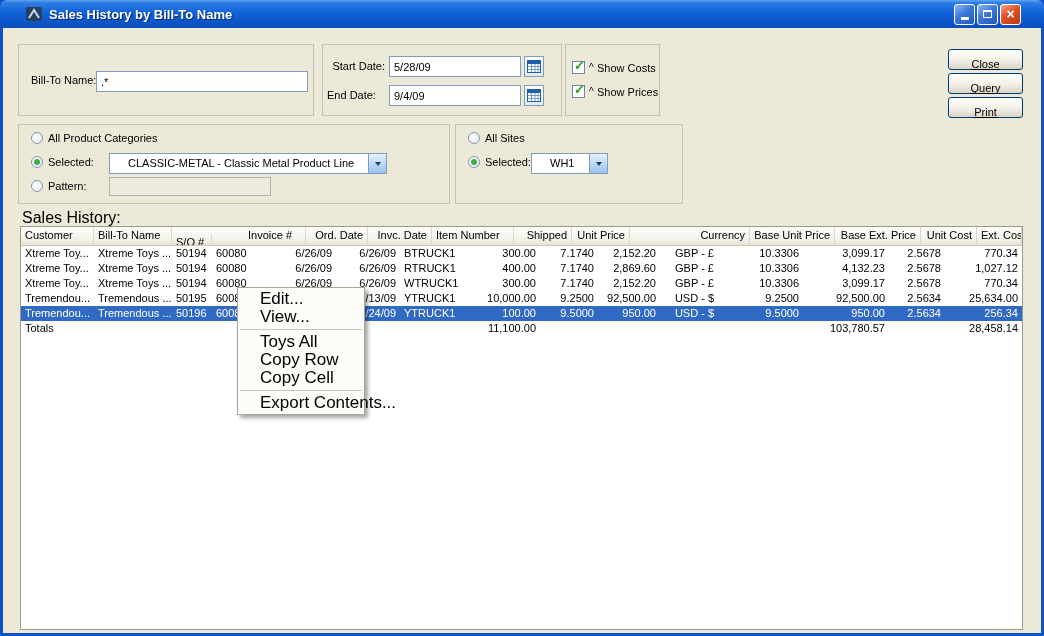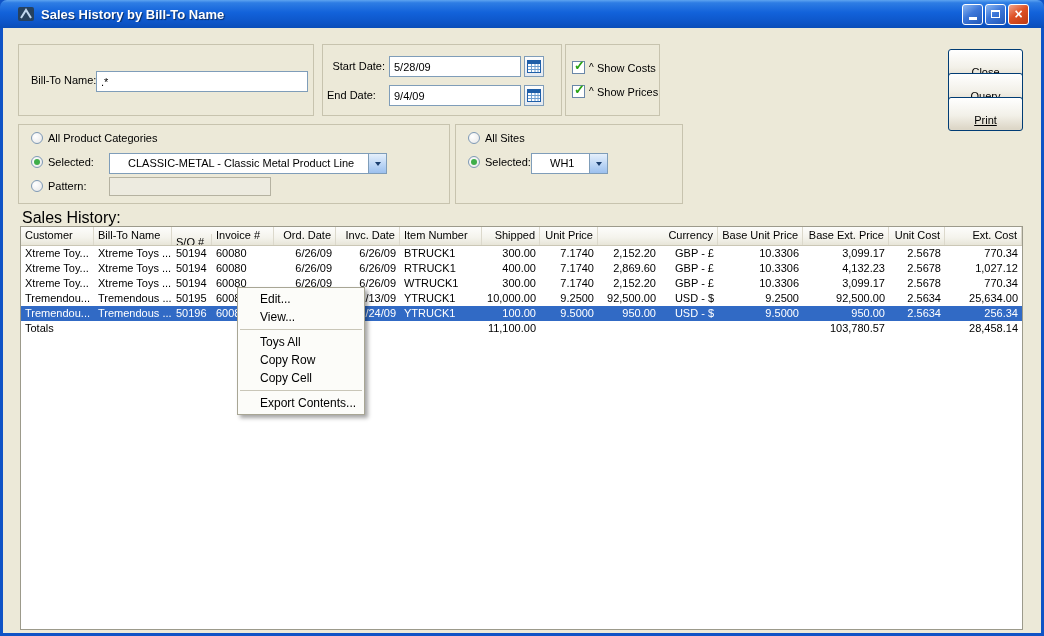--- a/index.html
+++ b/index.html
@@ -1,20 +1,20 @@
 <!DOCTYPE html>
 <html><head>
 <meta charset="utf-8">
 <style>
   html,body{margin:0;padding:0;}
   body{width:1044px;height:636px;overflow:hidden;font-family:"Liberation Sans",sans-serif;background:#ECE9D8;}
   .window{position:relative;width:1044px;height:636px;background:#0F53C6;}
   
   .titlebar{position:absolute;top:0;left:0;width:1044px;height:28px;box-sizing:border-box;
-    border-radius:7px 7px 0 0;display:flex;align-items:center;padding:0 15px;
+    border-radius:7px 7px 0 0;display:flex;align-items:center;padding:0 23px;
     background:linear-gradient(180deg,#5EA4F0 0%,#2E7DE4 10%,#1262DA 45%,#0D55C8 80%,#0A4DB8 100%);}
   .app-icon{width:18px;height:18px;margin-left:2px;flex:0 0 auto;}
   .title{color:#FFFFFF;font-weight:bold;font-size:13px;margin-left:6px;flex:1;
     text-shadow:1px 1px 1px rgba(0,0,0,0.55);white-space:nowrap;overflow:hidden;}
   .tb-btns{display:flex;gap:2px;flex:0 0 auto;}
   .tb-btn{width:21px;height:21px;border-radius:3px;border:1px solid #FFFFFF;box-sizing:border-box;
     display:flex;align-items:center;justify-content:center;cursor:default;}
   .btn-blue{background:linear-gradient(145deg,#8FB9F2 0%,#3D77D9 45%,#2158B8 100%);}
   .btn-red{background:linear-gradient(145deg,#F2A78F 0%,#DE5125 45%,#BE3A10 100%);}
   .g-min{width:8px;height:3px;background:#fff;margin-top:9px;}
@@ -35,38 +35,38 @@
   .radio{position:absolute;width:12px;height:12px;border:1px solid #7E99B5;border-radius:50%;
     background:radial-gradient(circle at 35% 35%,#fff,#E6E6E6);box-sizing:border-box;}
   .radio.on::after{content:"";position:absolute;left:2px;top:2px;width:6px;height:6px;border-radius:50%;background:#3FAE49;}
   .combo{position:absolute;border:1px solid #7F9DB9;background:#fff;display:flex;align-items:stretch;
     box-sizing:border-box;height:21px;}
   .combo-txt{flex:1;font-size:11px;line-height:19px;padding:0 18px;overflow:hidden;white-space:nowrap;}
   .combo-btn{width:17px;background:linear-gradient(180deg,#E6F0FB,#BCD6F5 55%,#9CC0EE);
     border-left:1px solid #7F9DB9;display:flex;align-items:center;justify-content:center;}
   .arrow-down{width:0;height:0;border-left:3px solid transparent;border-right:3px solid transparent;border-top:4px solid #1A3E6F;}
   .xpbtn{position:absolute;width:75px;height:21px;border:1px solid #003C74;border-radius:3px;
-    background:linear-gradient(180deg,#FFFFFF,#F2F0E8 55%,#DDD7C8 95%);font-size:11px;font-family:inherit;color:#000;padding:16px;text-decoration:underline;}
+    background:linear-gradient(180deg,#FFFFFF,#F2F0E8 55%,#DDD7C8 95%);font-size:11px;font-family:inherit;color:#000;padding:8px;text-decoration:underline;}
   
   .section-label{position:absolute;left:19px;top:181px;font-size:16px;color:#000;}
   .table{position:absolute;left:17px;top:198px;width:1003px;height:404px;border:1px solid #9C9A8B;
     background:#fff;box-sizing:border-box;overflow:hidden;}
   .theader{display:flex;height:18px;background:linear-gradient(180deg,#FDFDFB,#F4F3EC 60%,#E7E5D8);
     border-bottom:1px solid #CBC7B6;}
   .hcell{font-size:11px;line-height:17px;padding:0 4px;box-sizing:border-box;border-right:1px solid #DCD9CC;
     overflow:hidden;white-space:nowrap;flex:0 0 auto;}
   .trow{display:flex;height:15px;}
   .tcell{font-size:11px;line-height:15px;padding:0 4px;box-sizing:border-box;overflow:hidden;
     white-space:nowrap;flex:0 0 auto;}
   .ar{text-align:right;}
   .trow.sel{background:#316AC5;color:#fff;}
   
   .menu{position:absolute;left:234px;top:259px;width:128px;background:#FCFCF9;border:1px solid #A8A695;
     box-shadow:3px 3px 4px rgba(0,0,0,0.35);padding:2px 0;box-sizing:border-box;z-index:20;}
-  .menu-item{height:18px;line-height:18px;padding-left:22px;font-size:12px;color:#000;white-space:nowrap;}
+  .menu-item{height:18px;line-height:18px;padding-left:22px;font-size:17px;color:#000;white-space:nowrap;}
   .menu-sep{height:1px;background:#C9C6B8;margin:3px 2px;}
 </style>
 </head>
 <body>
 
 <div class="window">
 
   <div class="titlebar">
     <svg class="app-icon" viewBox="0 0 18 18">
       <rect x="1" y="2" width="16" height="14" rx="2" fill="#26415E"></rect>
@@ -159,21 +159,21 @@
           </span>
       </div>
     </div>
 
     <span class="section-label">Sales History:</span>
     <div class="table">
       <div class="theader">
           <div class="hcell" style="width: 73px;">Customer</div>
           <div class="hcell" style="width: 78px;">Bill-To Name</div>
           <div class="hcell" style="width: 40px; margin-top: 7px;">S/O #</div>
-          <div class="hcell" style="width: 62px;">Invoice #</div>
+          <div class="hcell" style="width: 62px; margin-left: 32px;">Invoice #</div>
           <div class="hcell ar" style="width: 62px;">Ord. Date</div>
           <div class="hcell ar" style="width: 64px;">Invc. Date</div>
           <div class="hcell" style="width: 82px;">Item Number</div>
           <div class="hcell ar" style="width: 58px;">Shipped</div>
           <div class="hcell ar" style="width: 58px;">Unit Price</div>
           <div class="hcell ar" style="width: 62px; margin-top: 37px;">Ext. Price</div>
           <div class="hcell ar" style="width: 58px;">Currency</div>
           <div class="hcell ar" style="width: 85px;">Base Unit Price</div>
           <div class="hcell ar" style="width: 86px;">Base Ext. Price</div>
           <div class="hcell ar" style="width: 56px;">Unit Cost</div>

